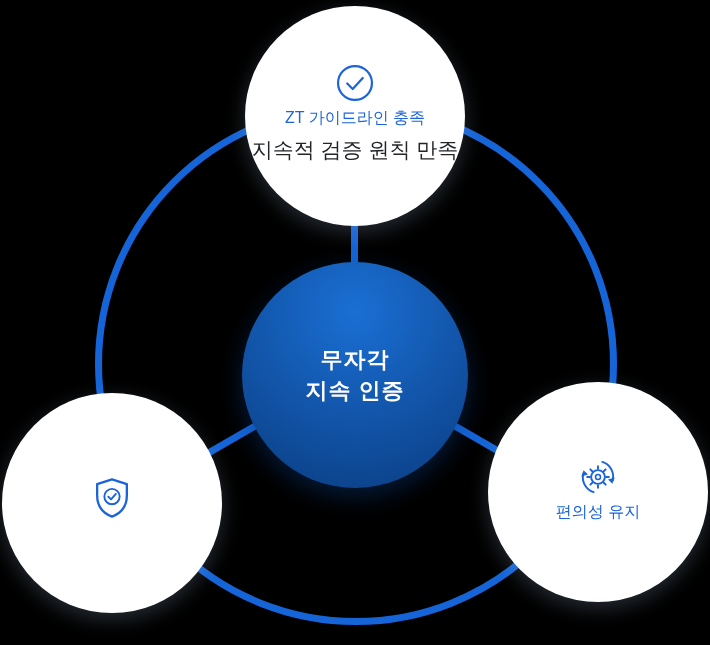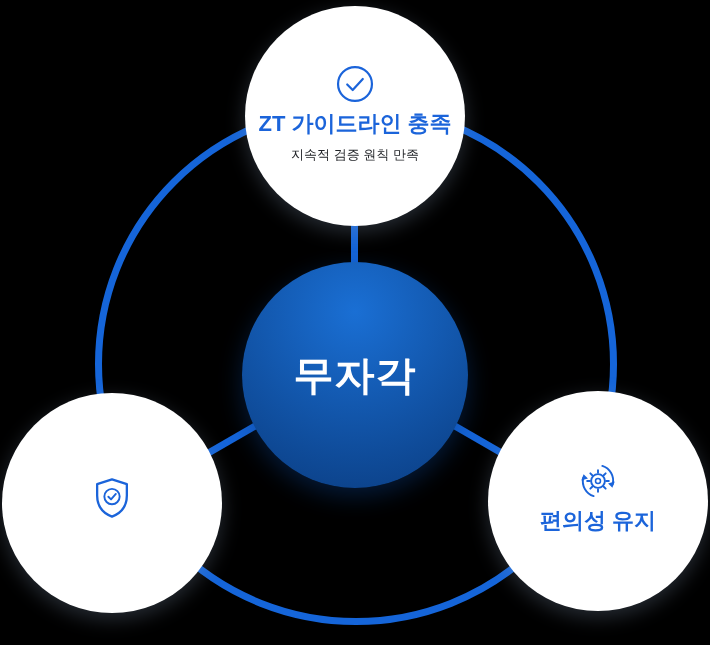--- a/index.html
+++ b/index.html
@@ -16,49 +16,50 @@
   .spoke { position:absolute; background:var(--ring,#1565d9); }
   .spoke-top  { left:351px; top:218px; width:7px;  height:50px; }
   .spoke-left { left:203px; top:435px; width:61px; height:7px; transform:rotate(150deg); }
   .spoke-right{ left:446px; top:435px; width:61px; height:7px; transform:rotate(30deg); }
   .center-circle {
     position:absolute; left:242px; top:262px; width:226px; height:226px; border-radius:50%;
     background: radial-gradient(circle at 50% 22%, var(--center-grad-start,#1a6fd4) 0%, var(--center-grad-end,#0a3c80) 100%);
     display:flex; align-items:center; justify-content:center; text-align:center;
     box-shadow: 0 8px 24px rgba(10,60,128,0.45);
   }
-  .center-text { color:var(--center-text,#fff); font-size:40px; font-weight:bold; line-height:1.42; letter-spacing:1px; }
+  .center-text { color:var(--center-text,#fff); font-size:22px; font-weight:bold; line-height:1.42; letter-spacing:1px; }
   .center-text span { display:block; }
   .node {
     position:absolute; width:220px; height:220px; border-radius:50%;
     background:var(--node-bg,#fff);
     display:flex; flex-direction:column; align-items:center; justify-content:center;
     text-align:center; padding-bottom:10px;
     box-shadow: 0 6px 20px rgba(140,160,190,0.28);
   }
   .node-top   { left:245px; top:6px; }
   .node-left  { left:2px;   top:393px; }
-  .node-right { left:488px; top:391px; }
+  .node-right { left:488px; top:382px; }
   .node-icon { color:var(--accent,#1b64da); height:50px; display:flex; align-items:center; justify-content:center; }
-  .node-title { color:var(--accent,#1b64da); font-size:22px; font-weight:bold; }
-  .node-subtitle { color:var(--subtitle,#222428); font-size:13px; margin-top:7px; }
+  .node-title { color:var(--accent,#1b64da); font-size:16px; font-weight:normal; }
+  .node-subtitle { color:var(--subtitle,#222428); font-size:21px; margin-top:7px; }
 </style>
 </head>
 <body>
 
 <div class="stage">
 
   <div class="ring"></div>
   <div class="spoke spoke-top"></div>
   <div class="spoke spoke-left"></div>
   <div class="spoke spoke-right"></div>
 
   <div class="center-circle">
     <div class="center-text">
       <span>무자각</span>
+      <span>지속 인증</span>
     </div>
   </div>
 
   <div class="node node-top">
     <span class="node-icon">
       <svg viewBox="0 0 48 48" width="44" height="44" fill="none" stroke="currentColor" stroke-width="2.4" stroke-linecap="round" stroke-linejoin="round">
         <circle cx="24" cy="24" r="18.5"></circle>
         <path d="M15.5 24.5 L21.5 30.5 L32.5 18.5"></path>
       </svg>
     </span>

